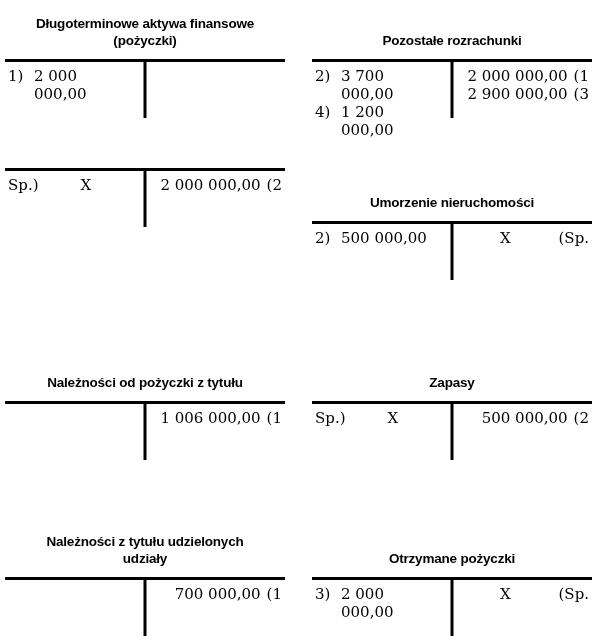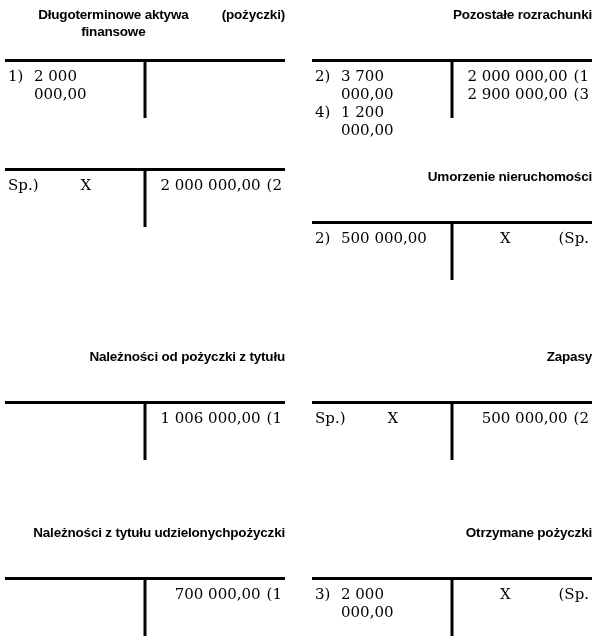--- a/index.html
+++ b/index.html
@@ -16,21 +16,21 @@
   .col-r { left: 312px; }
   .row1 { top: 6px; }
   .row2 { top: 168px; }
   .row3 { top: 348px; }
   .row4 { top: 524px; }
 
   .title {
     height: 53px;
     box-sizing: border-box;
     display: flex;
-    flex-direction: row;
+    flex-direction: column;
     justify-content: flex-end;
     padding-bottom: 10px;
     text-align: center;
     font-weight: bold;
     font-size: 13.5px;
     line-height: 17px;
     letter-spacing: -0.2px;
   }
 
   .tbody {
@@ -199,21 +199,21 @@
           <span class="ref">(2</span>
         </div>
       </div>
     </div>
   </div>
 </div>
 
 <div class="account col-l row4">
   <div class="title">
     <div>Należności z tytułu udzielonych</div>
-    <div>pożyczki</div>
+    <div>udziały</div>
   </div>
   <div class="tbody">
     <div class="vline"></div>
     <div class="entries">
       <div class="side debit"></div>
       <div class="side credit">
         <div class="entry-row">
           <span class="val">700 000,00</span>
           <span class="ref">(1</span>
         </div>

